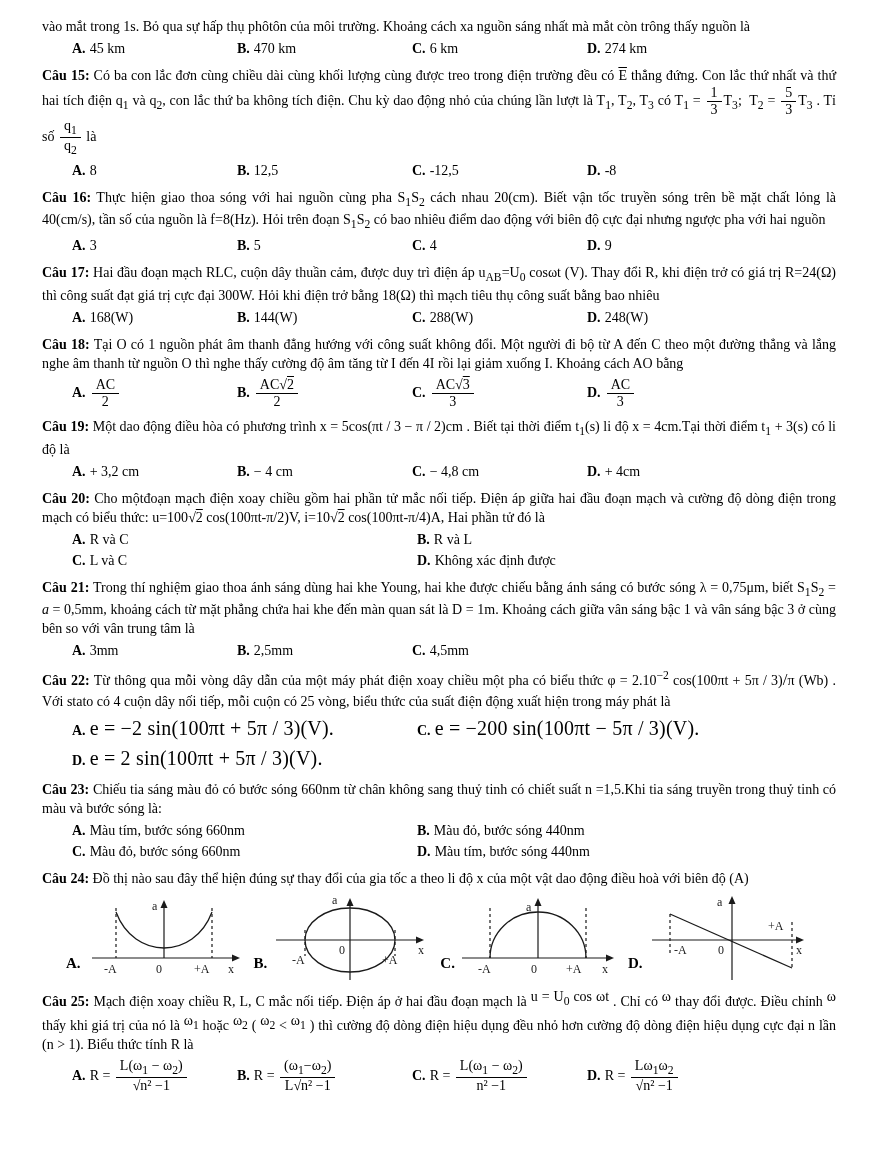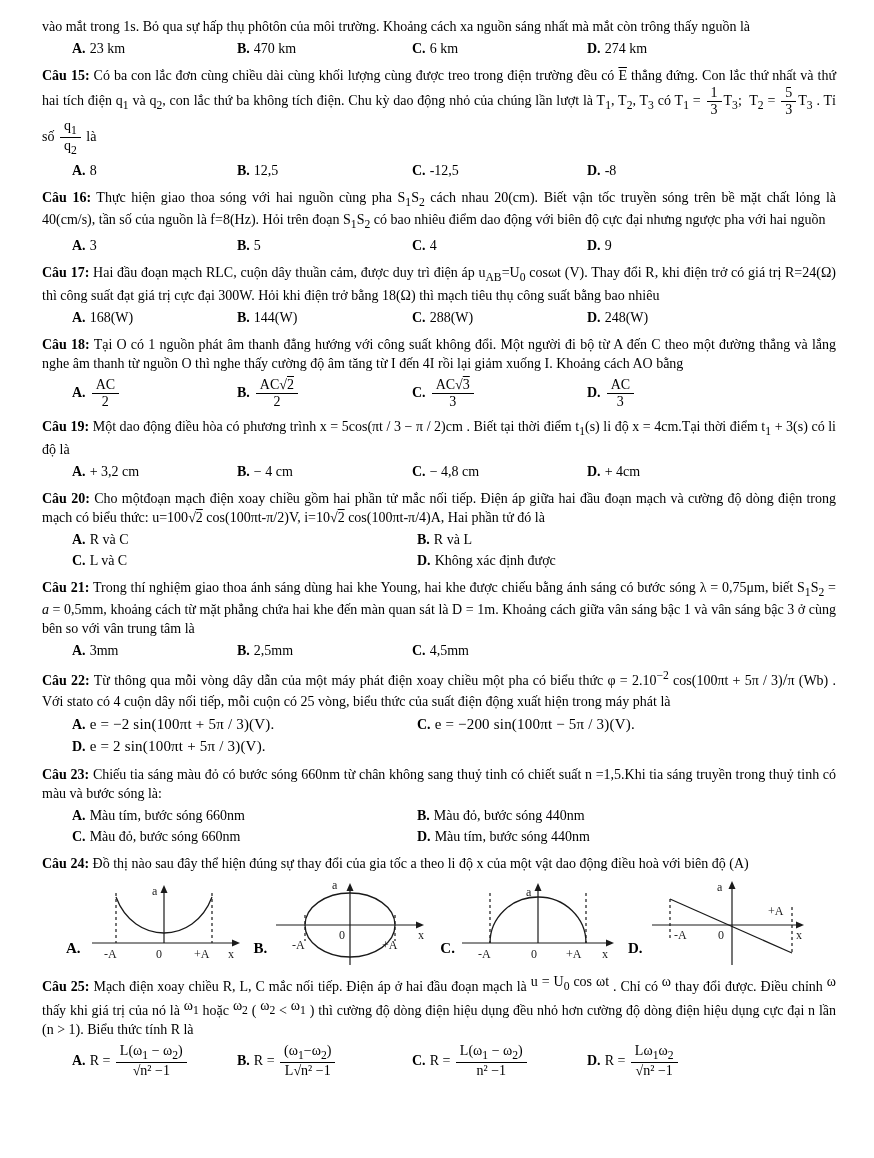--- a/index.html
+++ b/index.html
@@ -7,21 +7,21 @@
        font-family:"Liberation Serif","DejaVu Serif",serif;font-size:14px;}
   .page{padding:10px 38px 4px 42px;}
   .question{margin:0;}
   .stem{margin:7px 0 2px;text-align:justify;line-height:1.36;}
   .q-label{font-weight:bold;margin-top:13px;}
   .opts{display:grid;padding-left:30px;margin:1px 0 3px;line-height:1.5;}
   .opts.cols-4{grid-template-columns:165px 175px 175px auto;}
   .opts.cols-2{grid-template-columns:345px auto;font-family:Liberation Serif, serif;}
   .opt{white-space:nowrap;}
   .opt>b{font-weight:bold;margin-right:4px;}
-  .opt-math .opt-body{font-size:15px;letter-spacing:.2px;}
+  .opt-math .opt-body{font-size:20px;letter-spacing:.2px;}
   .opts.tall{align-items:center;margin:4px 0 5px;}
   .frac{display:inline-block;vertical-align:middle;text-align:center;line-height:1.15;margin:0 2px;}
   .frac .top{display:block;border-bottom:1px solid #000;padding:0 4px;}
   .frac .bot{display:block;padding:0 4px;}
   .fr-lg{font-size:14px;}
   .ol{text-decoration:overline;}
   .sqrt{white-space:nowrap;}
   .raised{vertical-align:5px;}
   .graphs{display:flex;align-items:flex-end;padding-left:14px;margin:6px 0 2px;}
   .graph{display:flex;align-items:flex-end;}
@@ -30,21 +30,21 @@
   svg text{font-family:"Liberation Serif",serif;font-size:12px;fill:#1a1a1a;}
 </style>
 </head>
 <body>
 
 <div class="page">
   <div id="questions">
       <div class="question">
         <p class="stem">vào mắt trong 1s. Bỏ qua sự hấp thụ phôtôn của môi trường. Khoảng cách xa nguồn sáng nhất mà mắt còn trông thấy nguồn là</p>
         <div class="opts cols-4">
-          <div class="opt"><b>A.</b><span class="opt-body">23 km</span></div>
+          <div class="opt"><b>A.</b><span class="opt-body">45 km</span></div>
           <div class="opt"><b>B.</b><span class="opt-body">470 km</span></div>
           <div class="opt"><b>C.</b><span class="opt-body">6 km</span></div>
           <div class="opt"><b>D.</b><span class="opt-body">274 km</span></div>
         </div>
       </div>
       <div class="question">
         <p class="stem"><b class="q-label">Câu 15:</b> Có ba con lắc đơn cùng chiều dài cùng khối lượng cùng được treo trong điện trường đều có <span class="ol">E</span> thẳng đứng. Con lắc thứ nhất và thứ hai tích điện q<sub>1</sub> và q<sub>2</sub>, con lắc thứ ba không tích điện. Chu kỳ dao động nhỏ của chúng lần lượt là T<sub>1</sub>, T<sub>2</sub>, T<sub>3</sub> có T<sub>1</sub> = <span class="frac"><span class="top">1</span><span class="bot">3</span></span>T<sub>3</sub>;&nbsp; T<sub>2</sub> = <span class="frac"><span class="top">5</span><span class="bot">3</span></span>T<sub>3</sub> . Tỉ số <span class="frac"><span class="top">q<sub>1</sub></span><span class="bot">q<sub>2</sub></span></span> là</p>
         <div class="opts cols-4">
           <div class="opt"><b>A.</b><span class="opt-body">8</span></div>
           <div class="opt"><b>B.</b><span class="opt-body">12,5</span></div>

